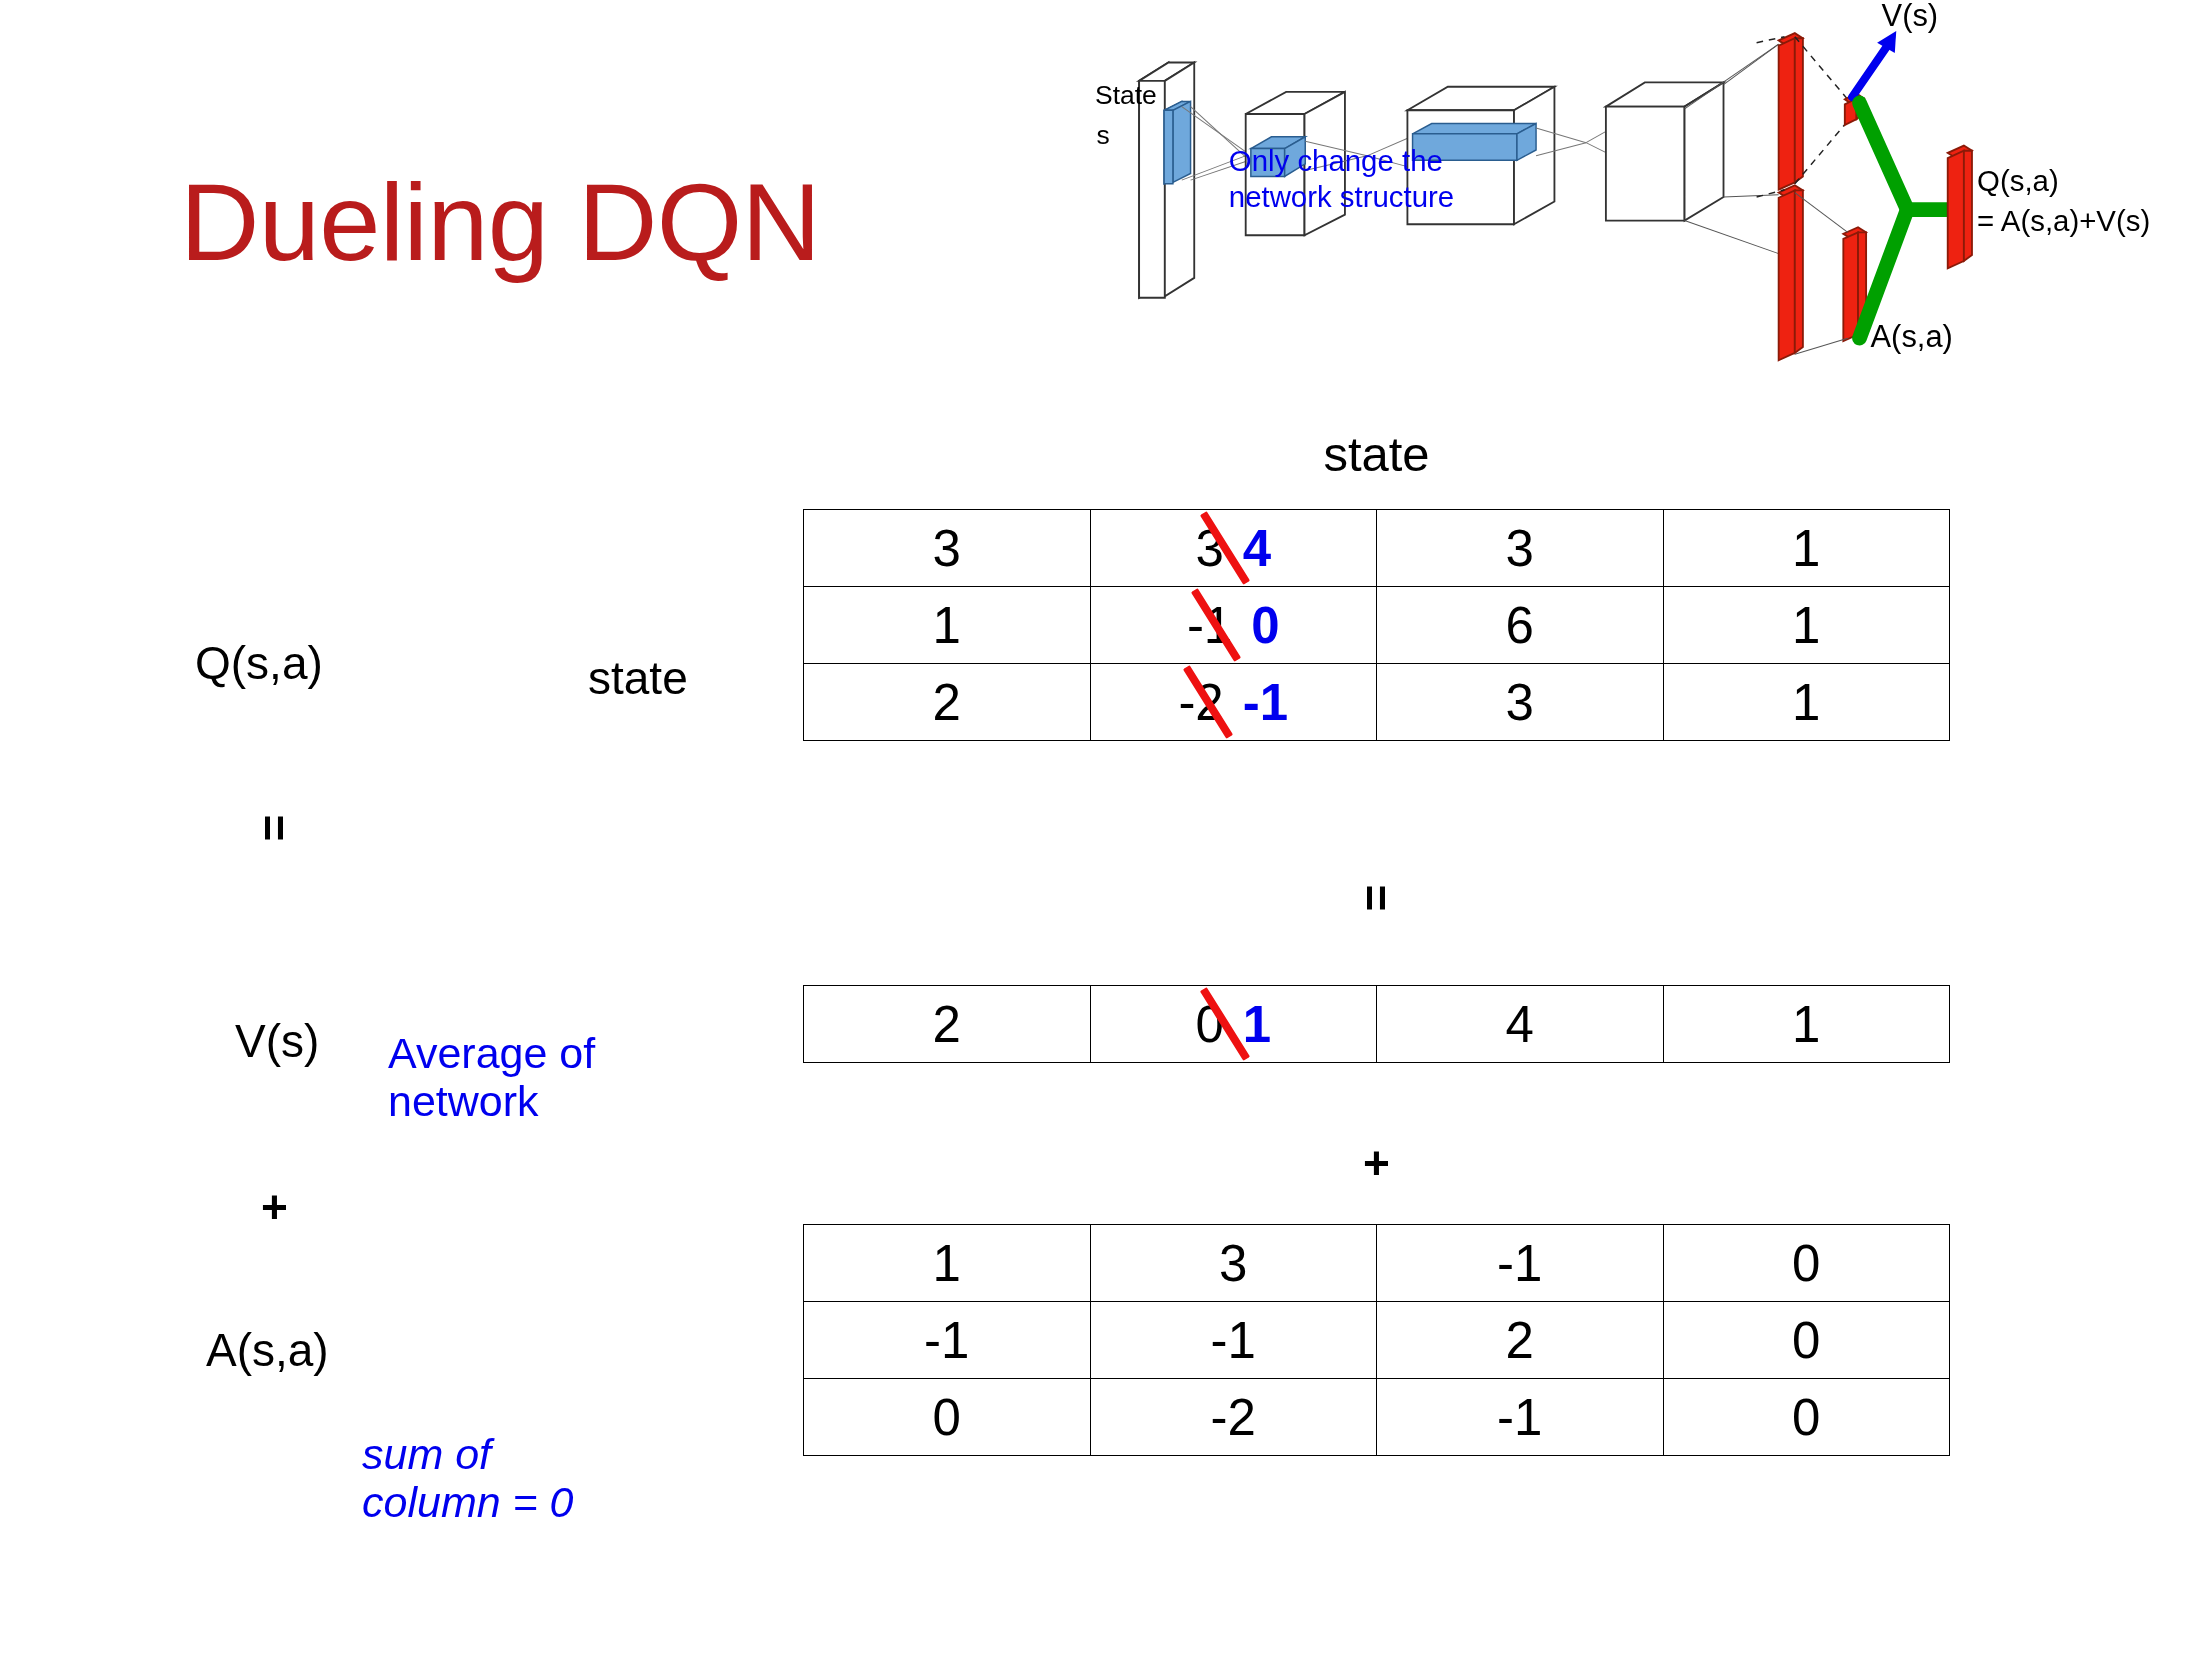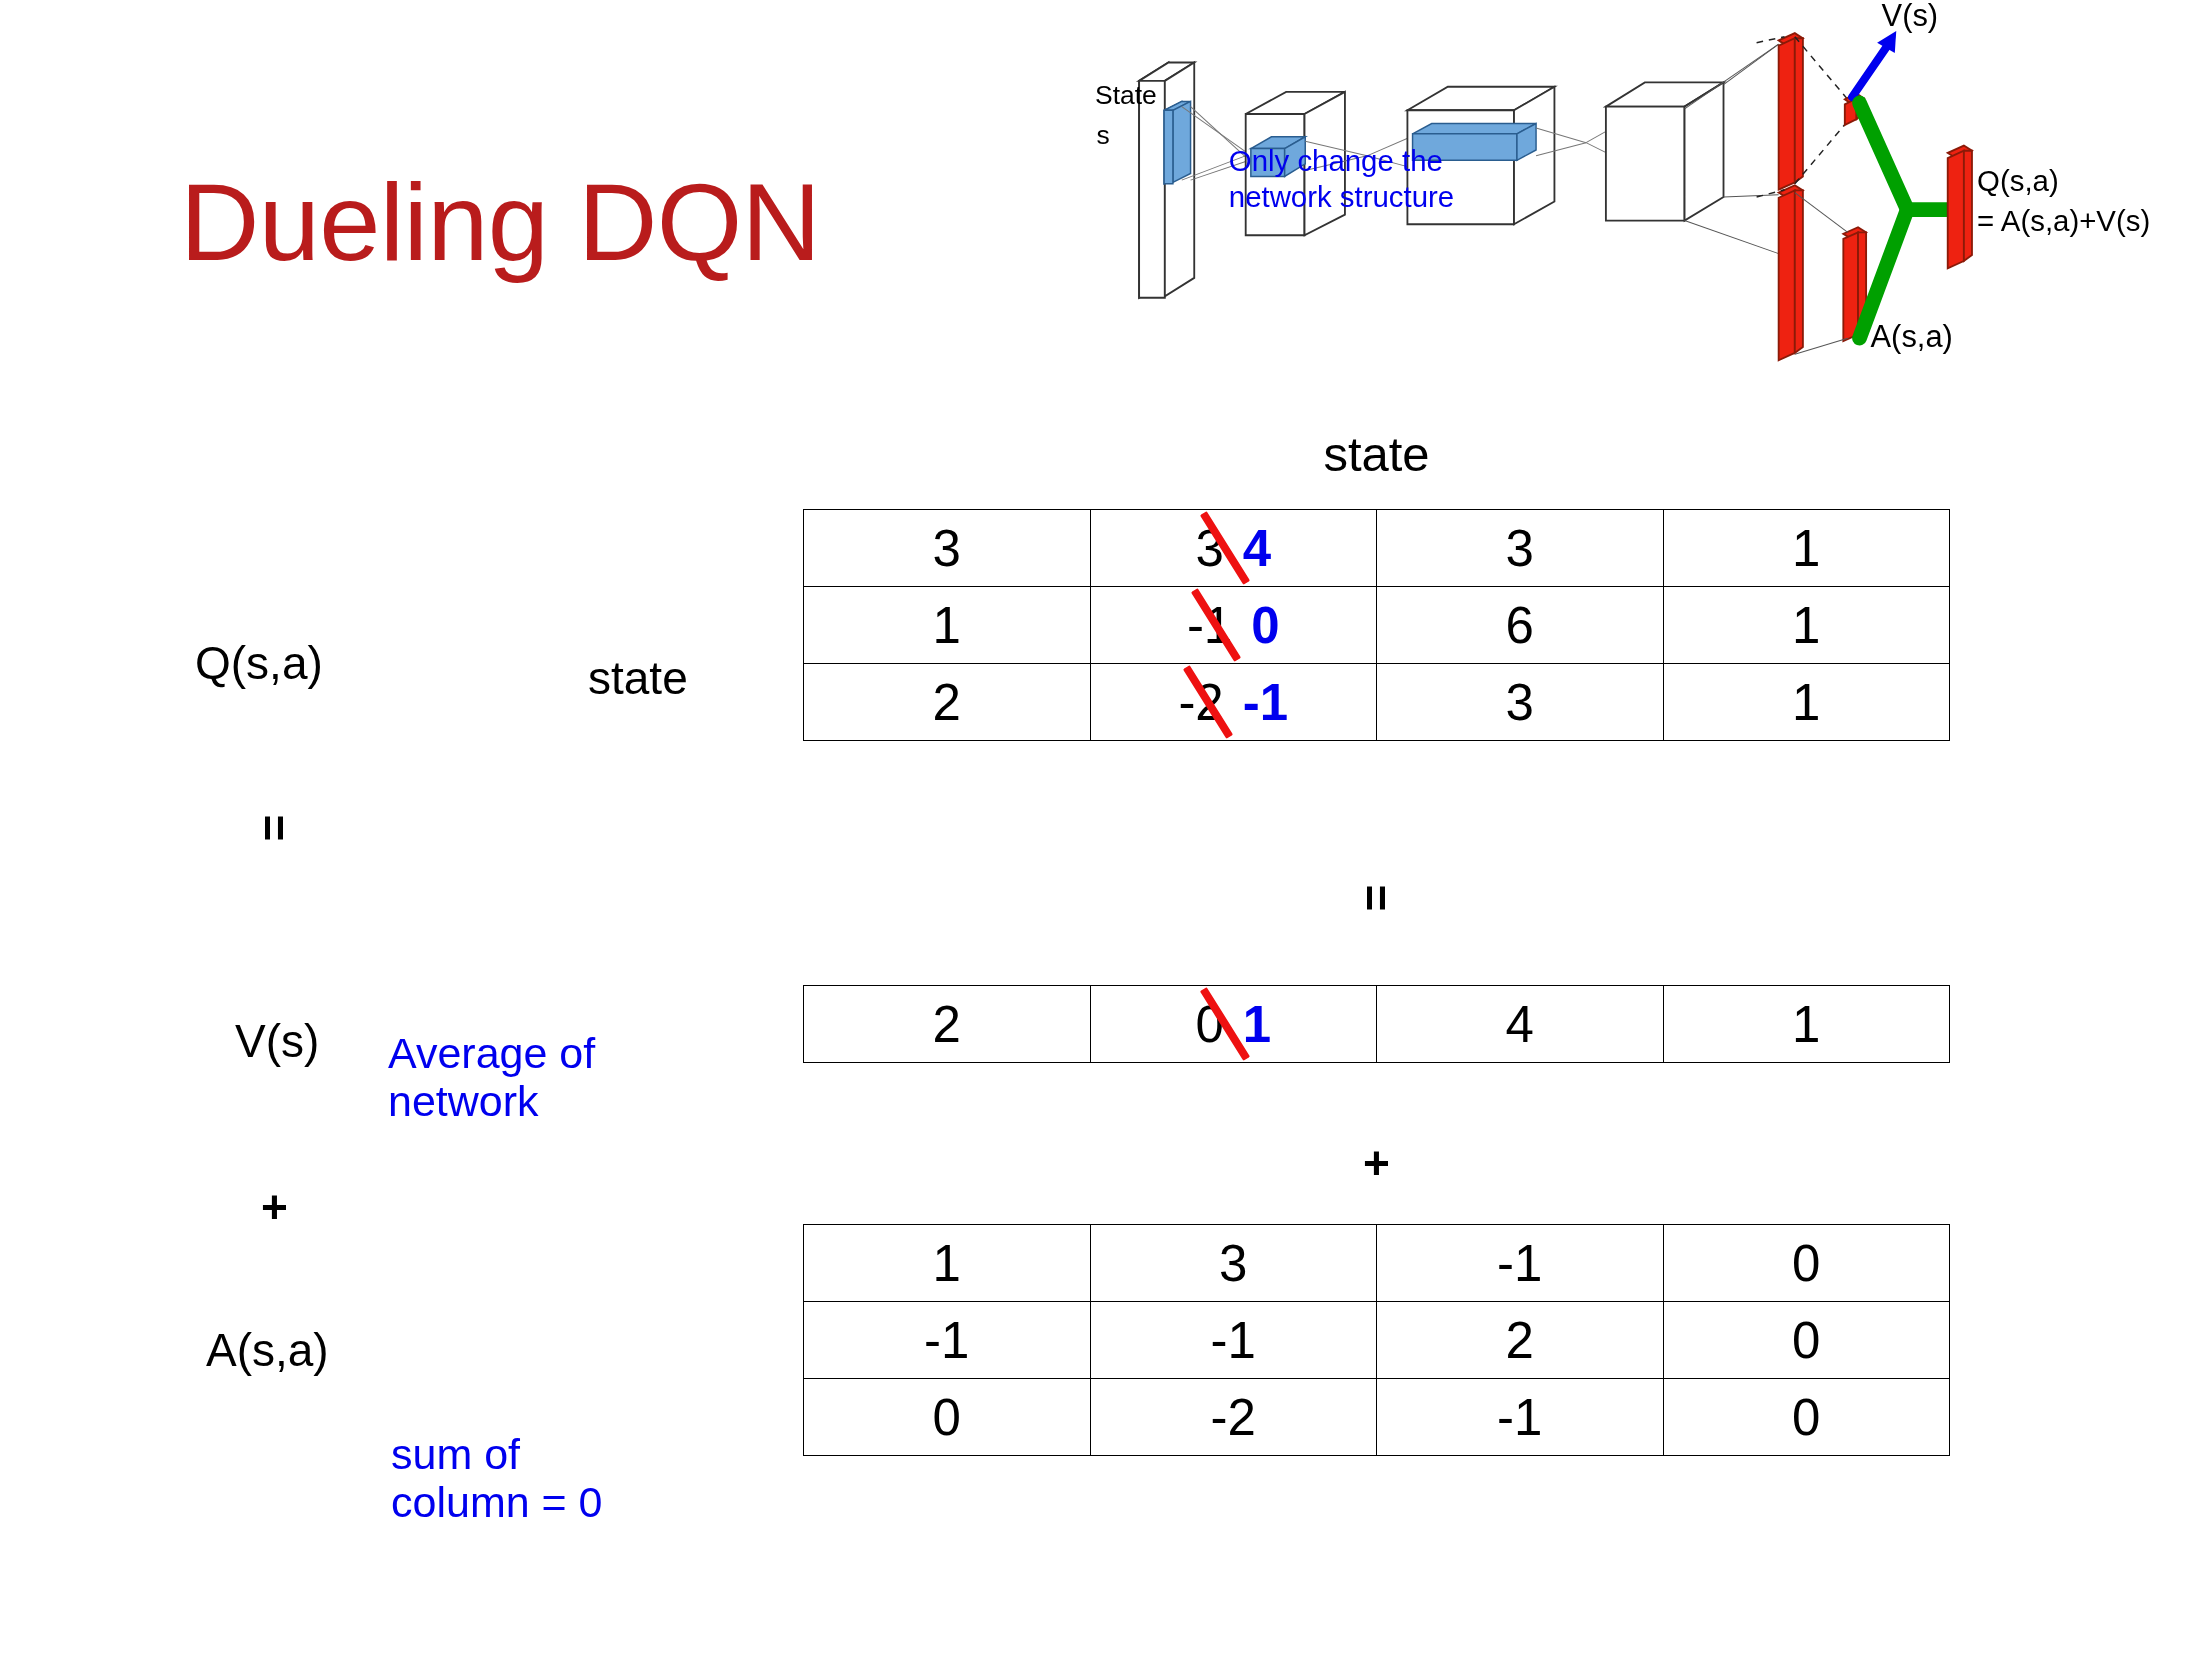--- a/index.html
+++ b/index.html
@@ -73,21 +73,21 @@
     transform: rotate(90deg);
     transform-origin: center center;
   }
 
   #label-q    { left: 195px;  top: 636px; }
   #label-eq-1 { left: 261px;  top: 801px; }
   #label-vs   { left: 235px;  top: 1014px; }
   #note-avg   { left: 388px;  top: 1029px; }
   #label-plus-1 { left: 261px; top: 1180px; }
   #label-a    { left: 206px;  top: 1323px; }
-  #note-sum   { left: 391px;  top: 1430px; }
+  #note-sum   { left: 362px;  top: 1430px; font-style: italic; }
 
   #label-action {
     position: absolute;
     left: 588px;
     top: 651px;
     font-size: 46px;
     color: #000000;
   }
 
   

